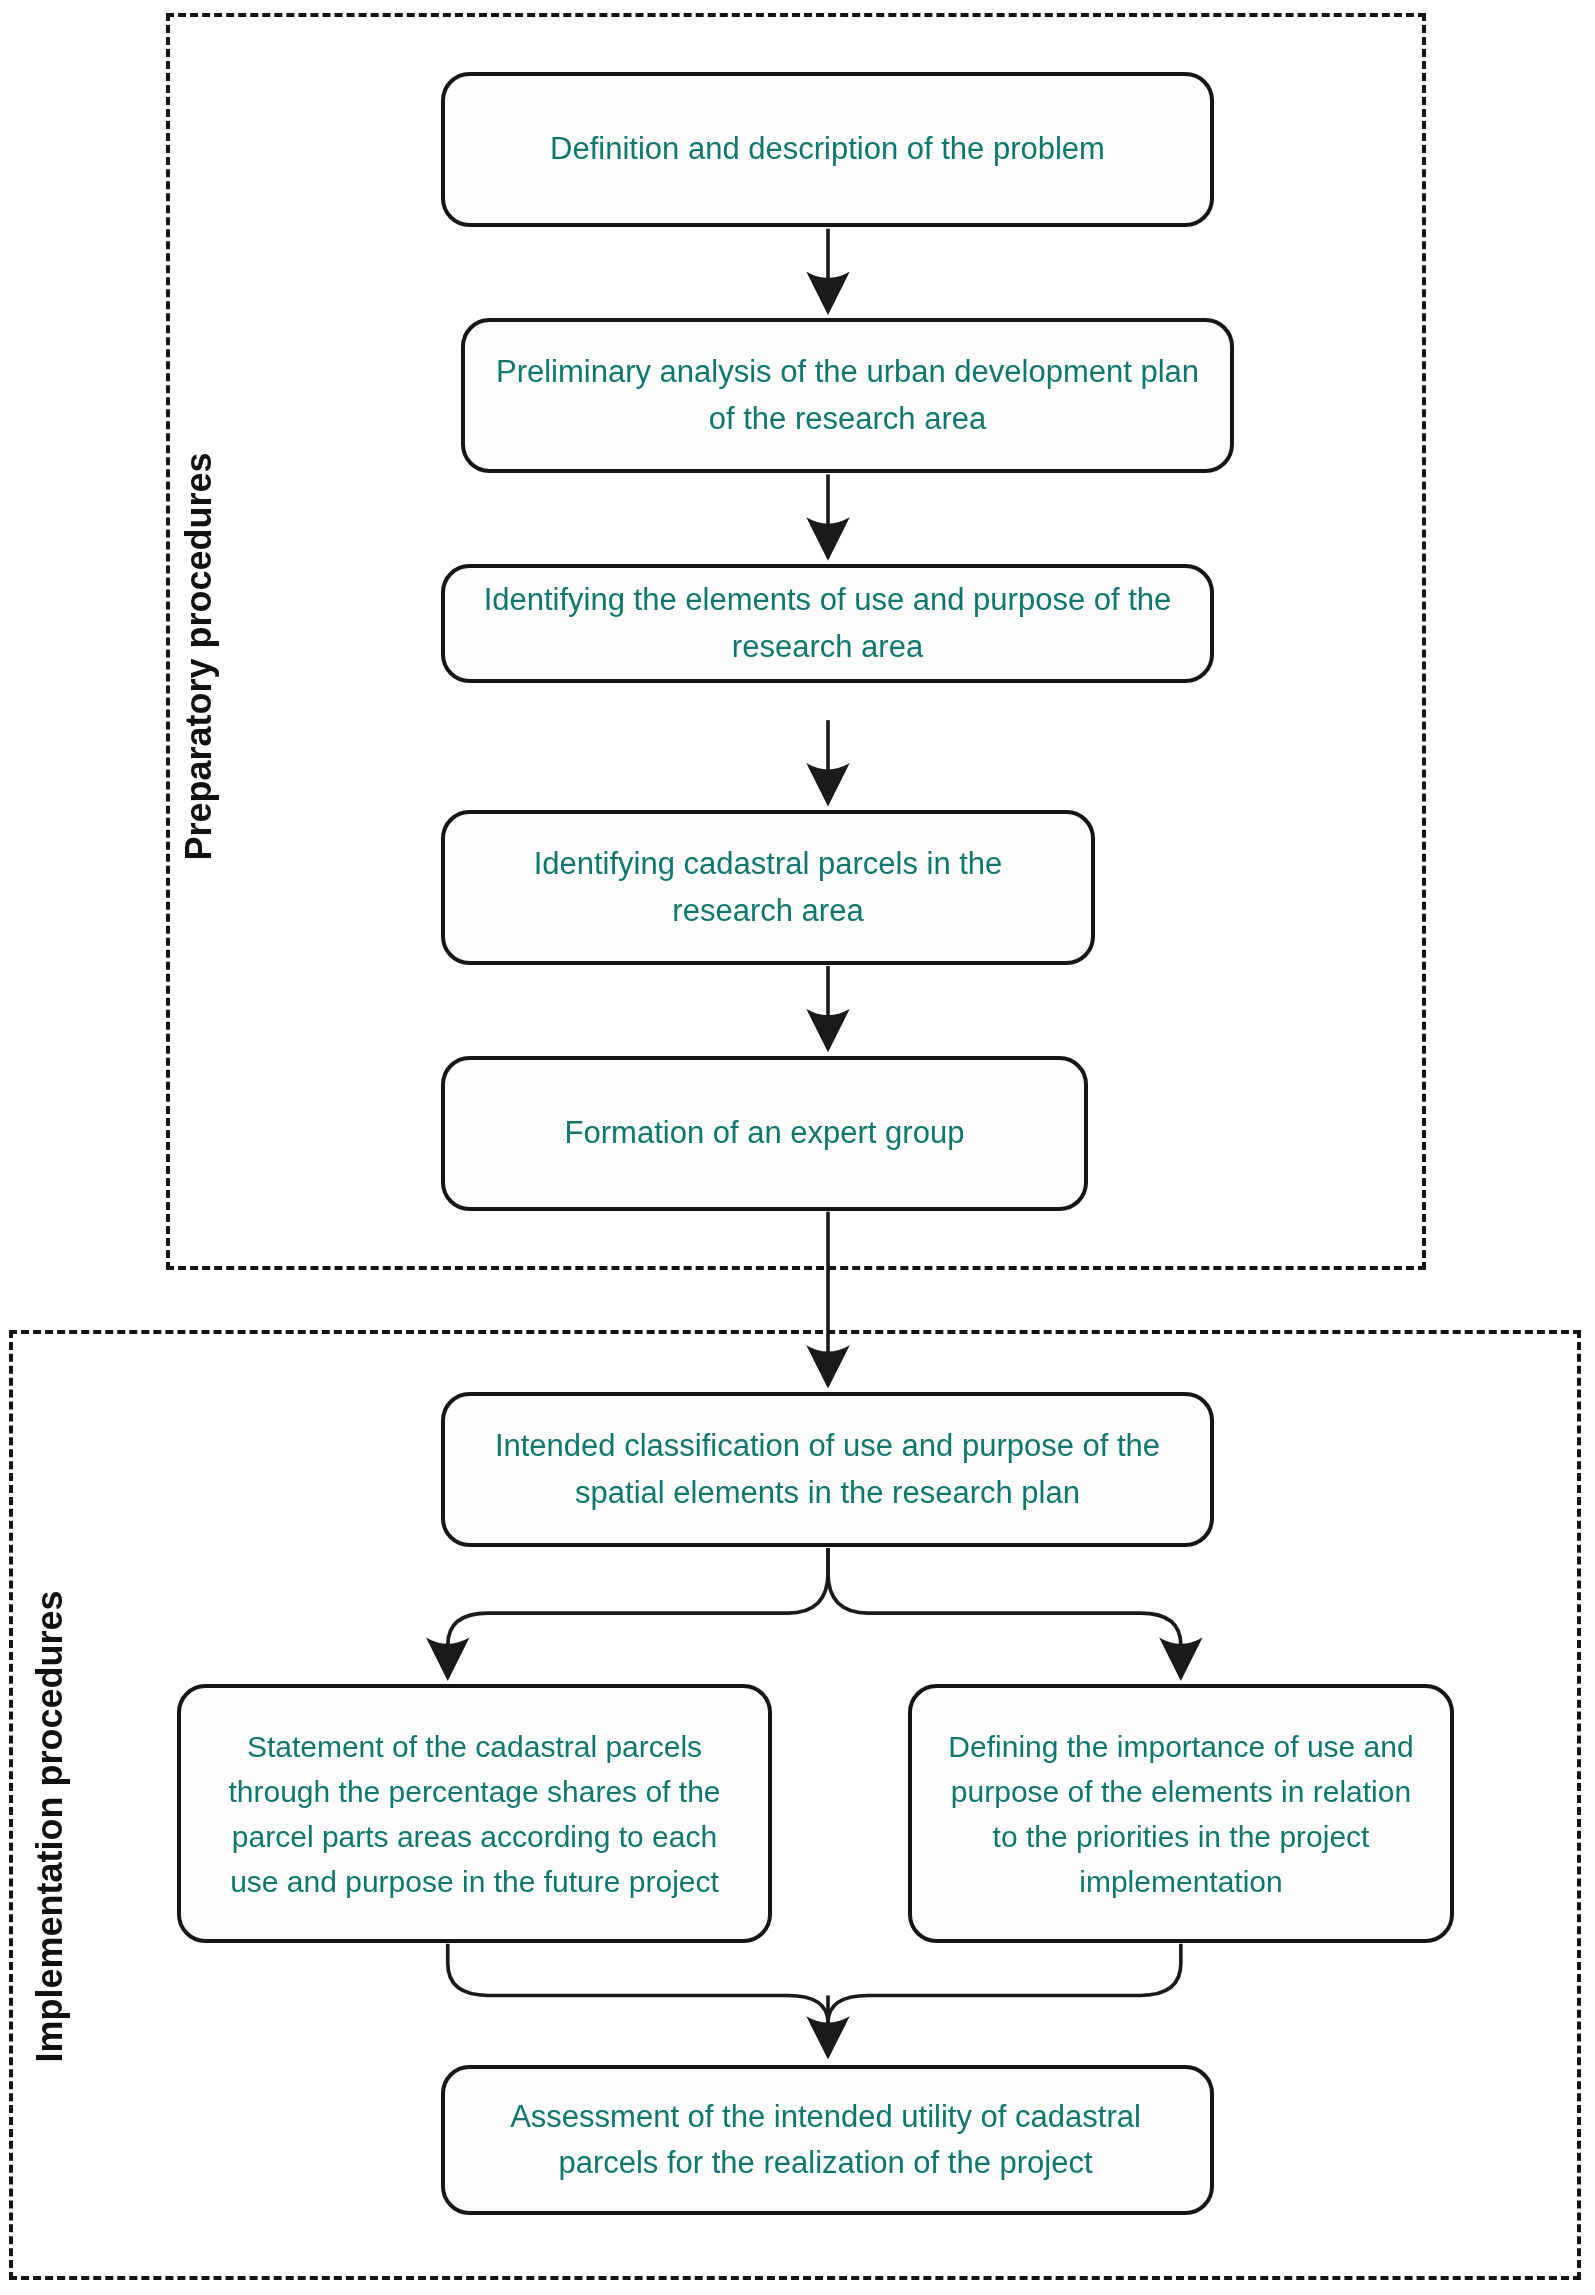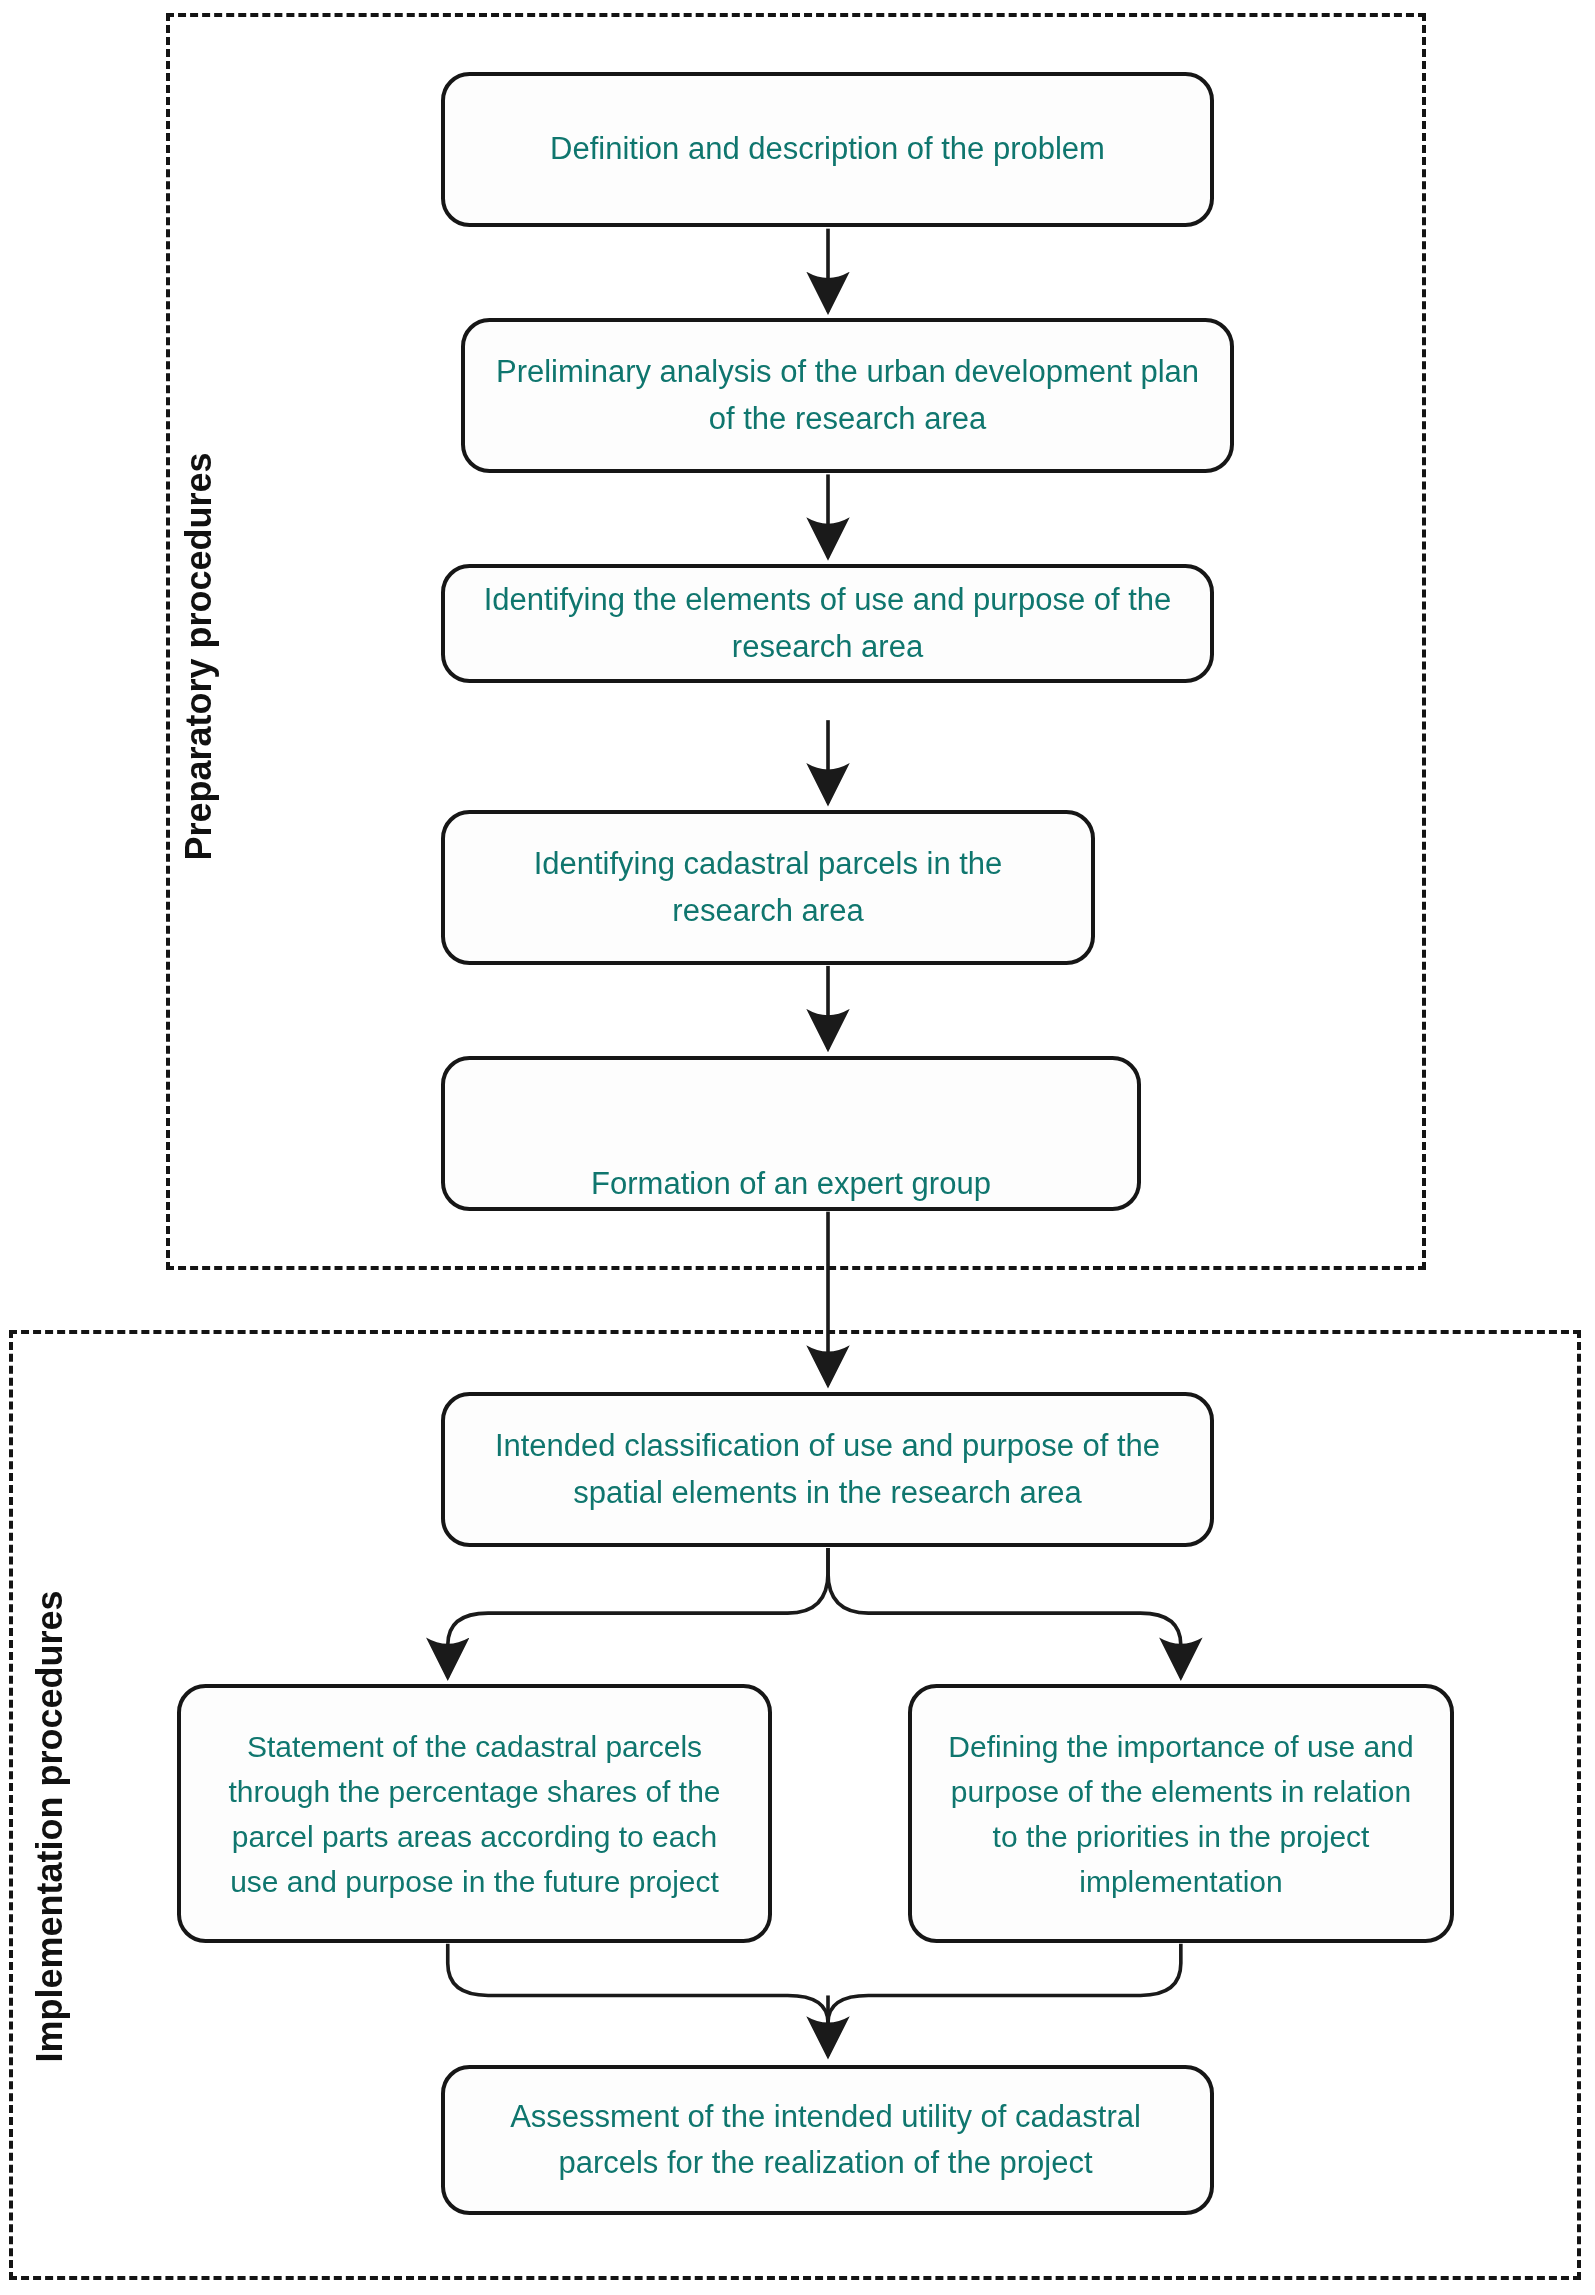--- a/index.html
+++ b/index.html
@@ -88,26 +88,26 @@
 </div>
 <div class="node" style="left:441px; top:318px; width:773px; height:155px;margin-left:20px;">
   <span>Preliminary analysis of the urban development plan of the research area</span>
 </div>
 <div class="node" style="left:441px; top:564px; width:773px; height:119px;">
   <span>Identifying the elements of use and purpose of the research area</span>
 </div>
 <div class="node" style="left:441px; top:810px; width:654px; height:155px;">
   <span>Identifying cadastral parcels in the research area</span>
 </div>
-<div class="node" style="left:441px; top:1056px; width:700px; height:155px;align-items:flex-end;">
+<div class="node" style="left:441px; top:1056px; width:647px; height:155px;">
   <span>Formation of an expert group</span>
 </div>
 
 <div class="node" style="left:441px; top:1392px; width:773px; height:155px;">
-  <span>Intended classification of use and purpose of the spatial elements in the research area</span>
+  <span>Intended classification of use and purpose of the spatial elements in the research plan</span>
 </div>
 <div class="node small" style="left:150px; top:1684px; width:595px; height:259px; padding:0 31px;margin-left:27px;">
   <span>Statement of the cadastral parcels through the percentage shares of the parcel parts areas according to each use and purpose in the future project</span>
 </div>
 <div class="node small" style="left:908px; top:1684px; width:546px; height:259px; padding:16px 23px;">
   <span>Defining the importance of use and purpose of the elements in relation to the priorities in the project implementation</span>
 </div>
 <div class="node" style="left:441px; top:2065px; width:773px; height:150px;padding-left:22px;">
   <span>Assessment of the intended utility of cadastral parcels for the realization of the project</span>
 </div>

